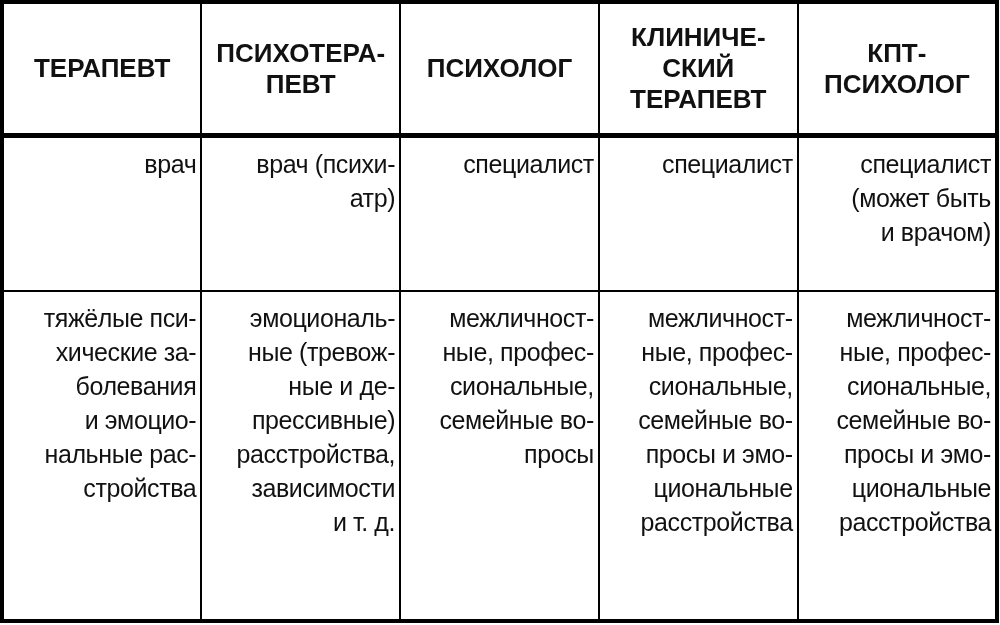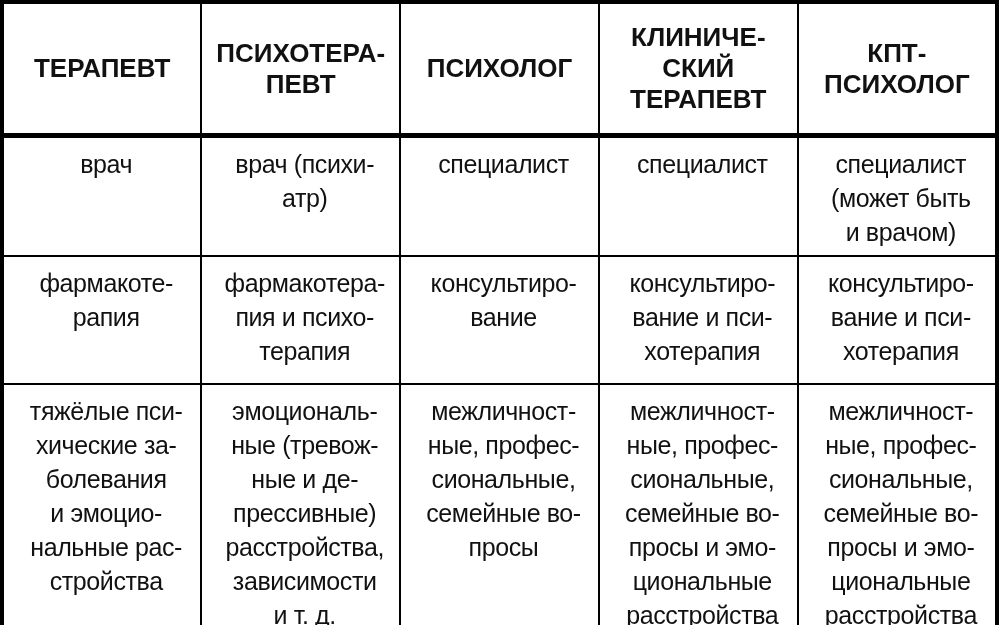--- a/index.html
+++ b/index.html
@@ -43,21 +43,21 @@
     vertical-align: middle;
     letter-spacing: 0px;
     padding: 6px 4px;
     height: 117px;
   }
   table.compare tbody td {
     font-size: 25px;
     font-weight: 400;
     line-height: 34px;
     letter-spacing: -0.4px;
-    text-align: center;
+    text-align: right;
     vertical-align: top;
     padding: 9px 4px 6px 12px;
   }
   tr.row-qualification { height: 113px; }
   tr.row-methods       { height: 128px; }
   tr.row-issues        { height: 246px; }
 </style>
 </head>
 <body>
 
@@ -87,35 +87,20 @@
       <tr class="row-qualification">
         <td>врач</td>
         <td>врач (психи-
 атр)</td>
         <td>специалист</td>
         <td>специалист</td>
         <td>специалист
 (может быть
 и врачом)</td>
       </tr>
-      <tr class="row-methods">
-        <td>фармакоте-
-рапия</td>
-        <td>фармакотера-
-пия и психо-
-терапия</td>
-        <td>консультиро-
-вание</td>
-        <td>консультиро-
-вание и пси-
-хотерапия</td>
-        <td>консультиро-
-вание и пси-
-хотерапия</td>
-      </tr>
       <tr class="row-issues">
         <td>тяжёлые пси-
 хические за-
 болевания
 и эмоцио-
 нальные рас-
 стройства</td>
         <td>эмоциональ-
 ные (тревож-
 ные и де-

